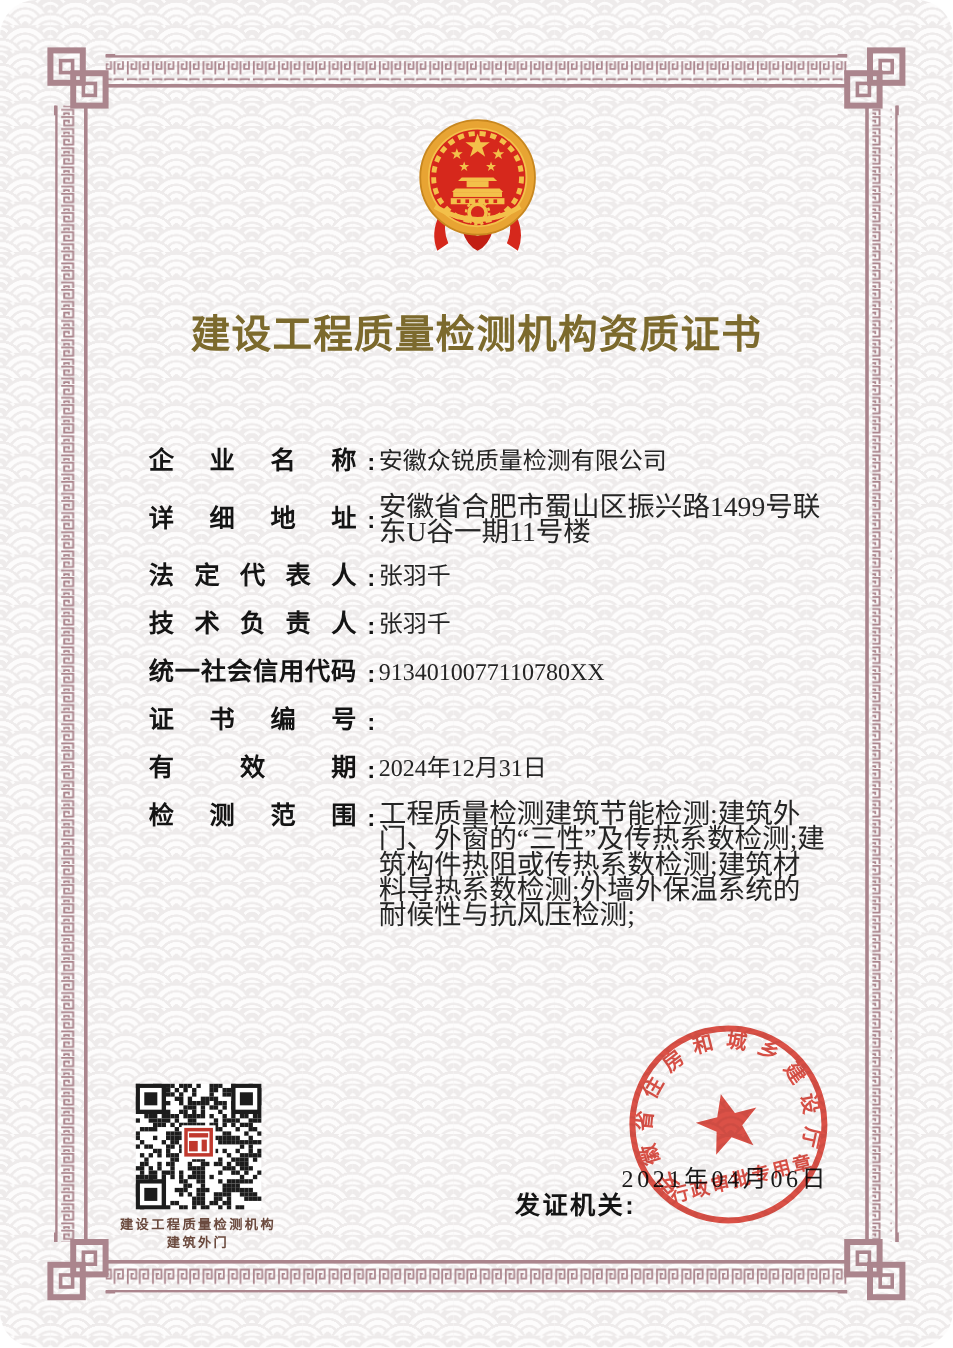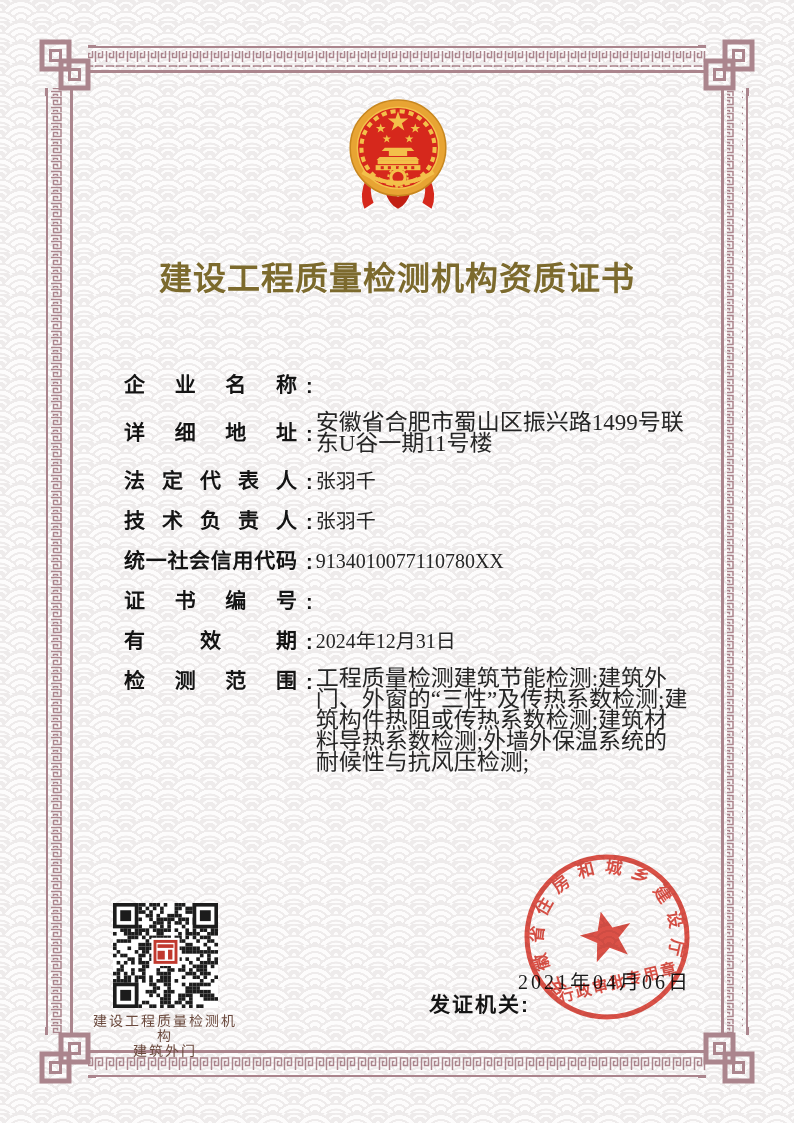--- a/index.html
+++ b/index.html
@@ -12,20 +12,21 @@
   .page{
     position:absolute;inset:0;
     background-color:#fdfcfc;
     background-image:
       radial-gradient(circle at 100% 150%, #fdfcfc 24%, #eeebeb 25%, #eeebeb 28%, #fdfcfc 29%, #fdfcfc 36%, #eeebeb 36%, #eeebeb 40%, transparent 40%, transparent),
       radial-gradient(circle at 0 150%, #fdfcfc 24%, #eeebeb 25%, #eeebeb 28%, #fdfcfc 29%, #fdfcfc 36%, #eeebeb 36%, #eeebeb 40%, transparent 40%, transparent),
       radial-gradient(circle at 50% 100%, #eeebeb 10%, #fdfcfc 11%, #fdfcfc 23%, #eeebeb 24%, #eeebeb 30%, #fdfcfc 31%, #fdfcfc 43%, #eeebeb 44%, #eeebeb 50%, #fdfcfc 51%, #fdfcfc 63%, #eeebeb 64%, #eeebeb 71%, transparent 71%, transparent),
       radial-gradient(circle at 100% 50%, #fdfcfc 5%, #eeebeb 6%, #eeebeb 15%, #fdfcfc 16%, #fdfcfc 20%, #eeebeb 21%, #eeebeb 30%, #fdfcfc 31%, #fdfcfc 35%, #eeebeb 36%, #eeebeb 45%, #fdfcfc 46%, #fdfcfc 49%, transparent 50%, transparent),
       radial-gradient(circle at 0 50%, #fdfcfc 5%, #eeebeb 6%, #eeebeb 15%, #fdfcfc 16%, #fdfcfc 20%, #eeebeb 21%, #eeebeb 30%, #fdfcfc 31%, #fdfcfc 35%, #eeebeb 36%, #eeebeb 45%, #fdfcfc 46%, #fdfcfc 49%, transparent 50%, transparent);
     background-size:42px 21px;
+    border-radius:30px;
   }
   .frame{position:absolute;left:0;top:0;z-index:1;}
 
   .emblem{position:absolute;left:344px;top:97px;width:108px;height:120px;z-index:2;}
 
   .title{
     position:absolute;top:252px;left:0;width:100%;text-align:center;z-index:2;
     font-size:33px;font-weight:bold;color:#7c6a2d;letter-spacing:1px;
   }
 
@@ -39,21 +40,21 @@
   .fcolon{font-weight:bold;font-size:20px;color:#141414;padding:2px 3px 0 9px;line-height:24px;}
   .fvalue{
     width:392px;font-family:"Liberation Serif","DejaVu Serif",serif;
     font-size:20px;color:#252525;line-height:24px;
   }
   .fvalue.small{font-size:23px;line-height:21px;}
 
   .qr-block{position:absolute;left:90px;top:903px;width:150px;text-align:center;z-index:2;}
   .qr-block svg{display:block;margin:0 auto;}
   .qr-caption{
-    margin-top:6px;font-size:14px;font-weight:normal;color:#6b4a3e;line-height:15px;
+    margin-top:6px;font-size:11px;font-weight:bold;color:#6b4a3e;line-height:15px;
     font-family:"Liberation Serif","DejaVu Serif",serif;letter-spacing:2px;
   }
 
   .issuer{
     position:absolute;left:429px;top:940px;z-index:2;
     font-size:21px;font-weight:bold;color:#141414;letter-spacing:2px;margin-top:48px;
   }
   .issue-date{
     position:absolute;left:518px;top:966px;z-index:2;
     font-family:"Liberation Serif","DejaVu Serif",serif;
@@ -158,20 +159,21 @@
 
   <div class="fields">
     <div class="row">
       <div class="flabel">
           <span>企</span>
           <span>业</span>
           <span>名</span>
           <span>称</span>
         </div>
       <div class="fcolon">:</div>
+      <div class="fvalue">安徽众锐质量检测有限公司</div>
     </div>
     <div class="row">
       <div class="flabel">
           <span>详</span>
           <span>细</span>
           <span>地</span>
           <span>址</span>
         </div>
       <div class="fcolon">:</div>
       <div class="fvalue small">安徽省合肥市蜀山区振兴路1499号联东U谷一期11号楼</div>

